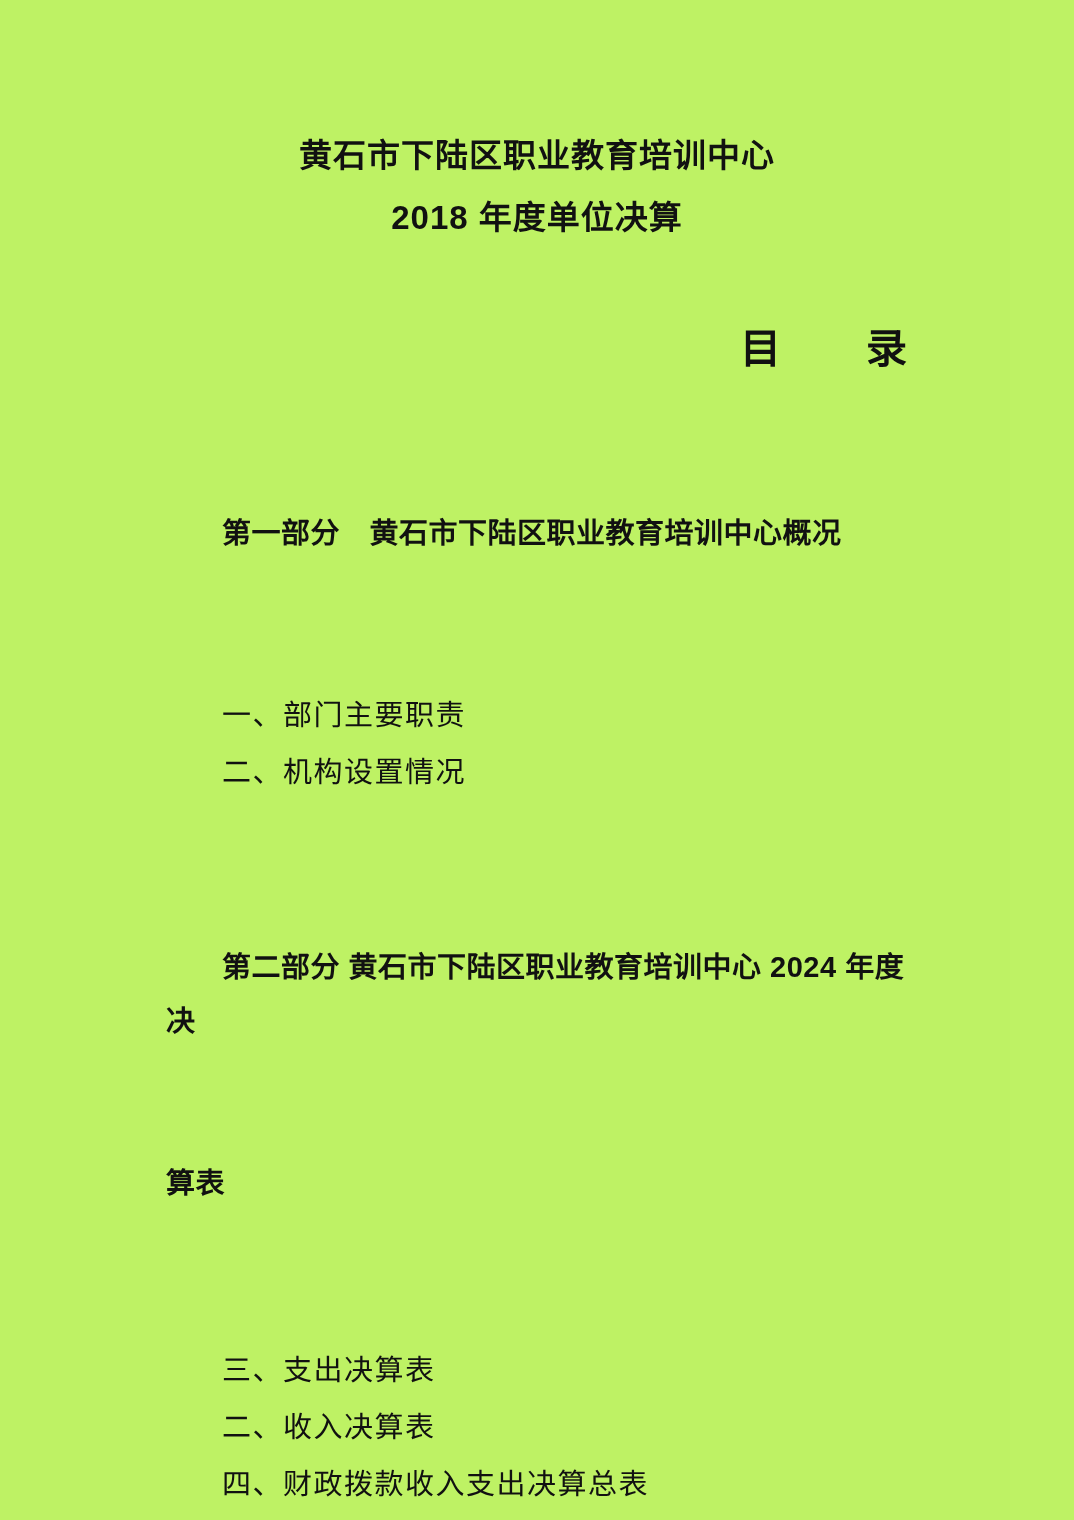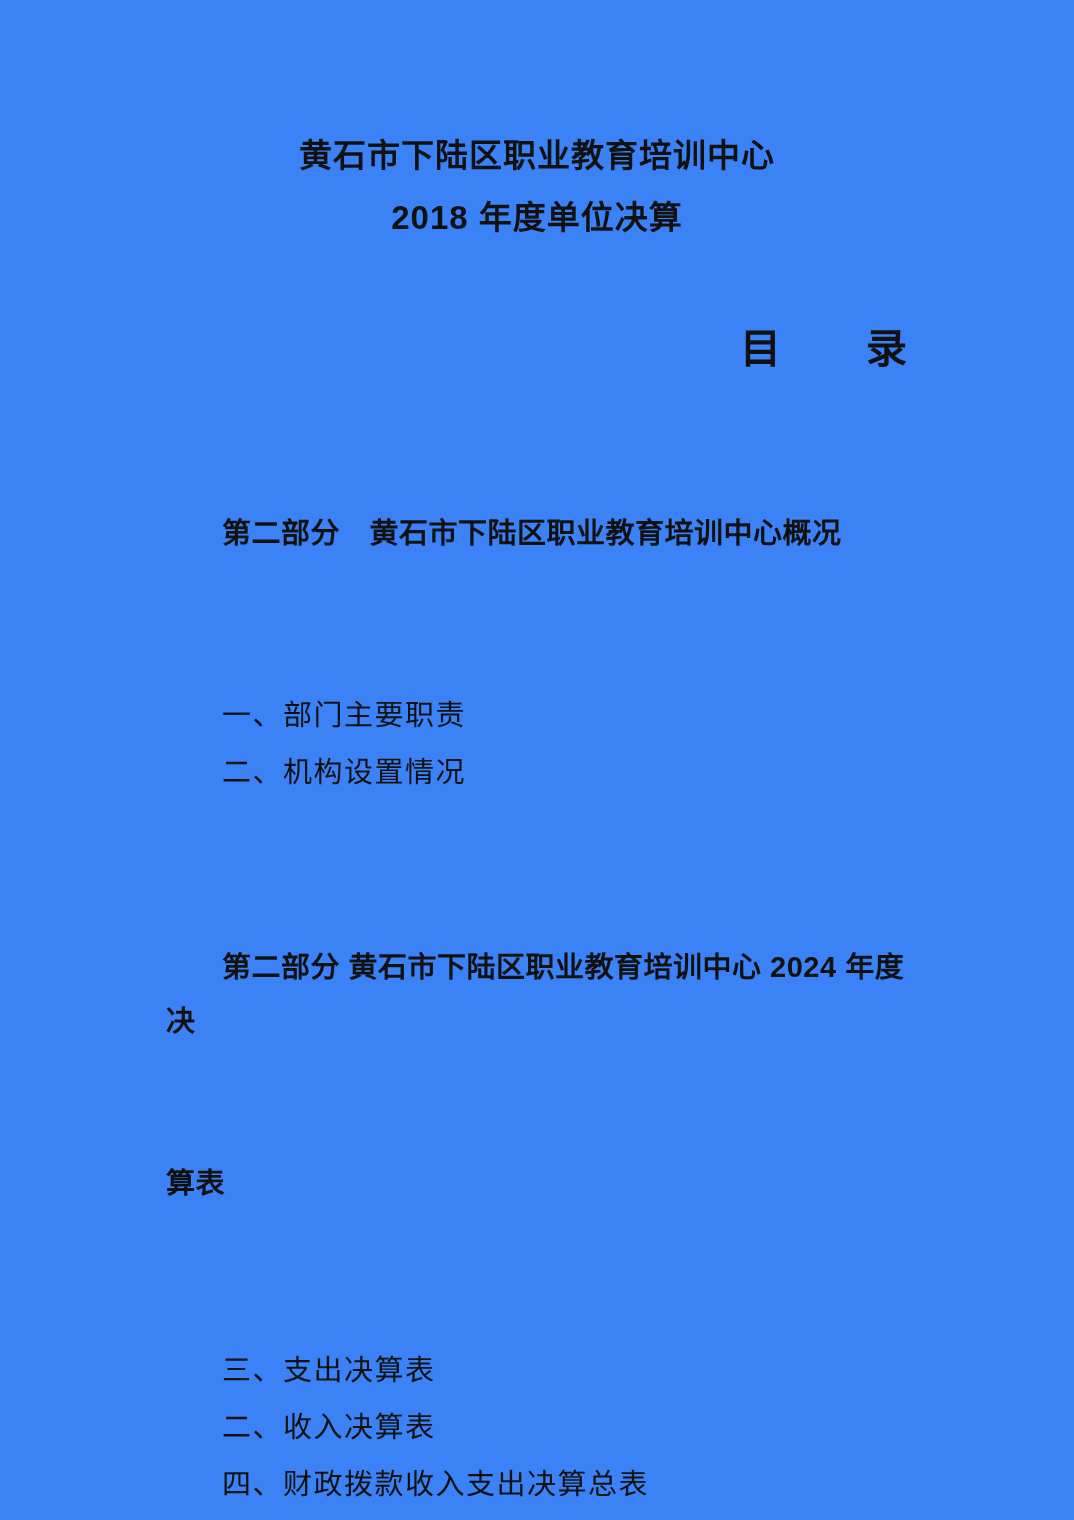--- a/index.html
+++ b/index.html
@@ -6,21 +6,21 @@
 
   html, body {
     background: #ffffff;
   }
 
   .page {
     position: relative;
     width: 1074px;
     height: 1520px;
     margin: 0 auto;
-    background: #3b82f6;
+    background: #bef264;
     color: #111111;
     overflow: hidden;
     font-family: "Liberation Serif", serif;
   }
 
   .content {
     padding: 125px 166px 0 166px; 
   }
 
   
@@ -79,21 +79,21 @@
 
 <div class="page">
   <div class="content">
 
     <div class="doc-title">黄石市下陆区职业教育培训中心</div>
     <div class="doc-title">2018 年度单位决算</div>
 
     <div class="toc-heading">目　　录</div>
 
     <div class="part-heading part1-heading">
-      <span class="heading-line indent">第二部分　黄石市下陆区职业教育培训中心概况</span>
+      <span class="heading-line indent">第一部分　黄石市下陆区职业教育培训中心概况</span>
     </div>
     <ul class="toc-list part1-items">
       <li class="toc-item">一、部门主要职责</li>
       <li class="toc-item">二、机构设置情况</li>
     </ul>
 
     <div class="part-heading part2-heading">
       <span class="heading-line indent">第二部分 黄石市下陆区职业教育培训中心 2024 年度决</span>
       <span class="heading-line">算表</span>
     </div>

